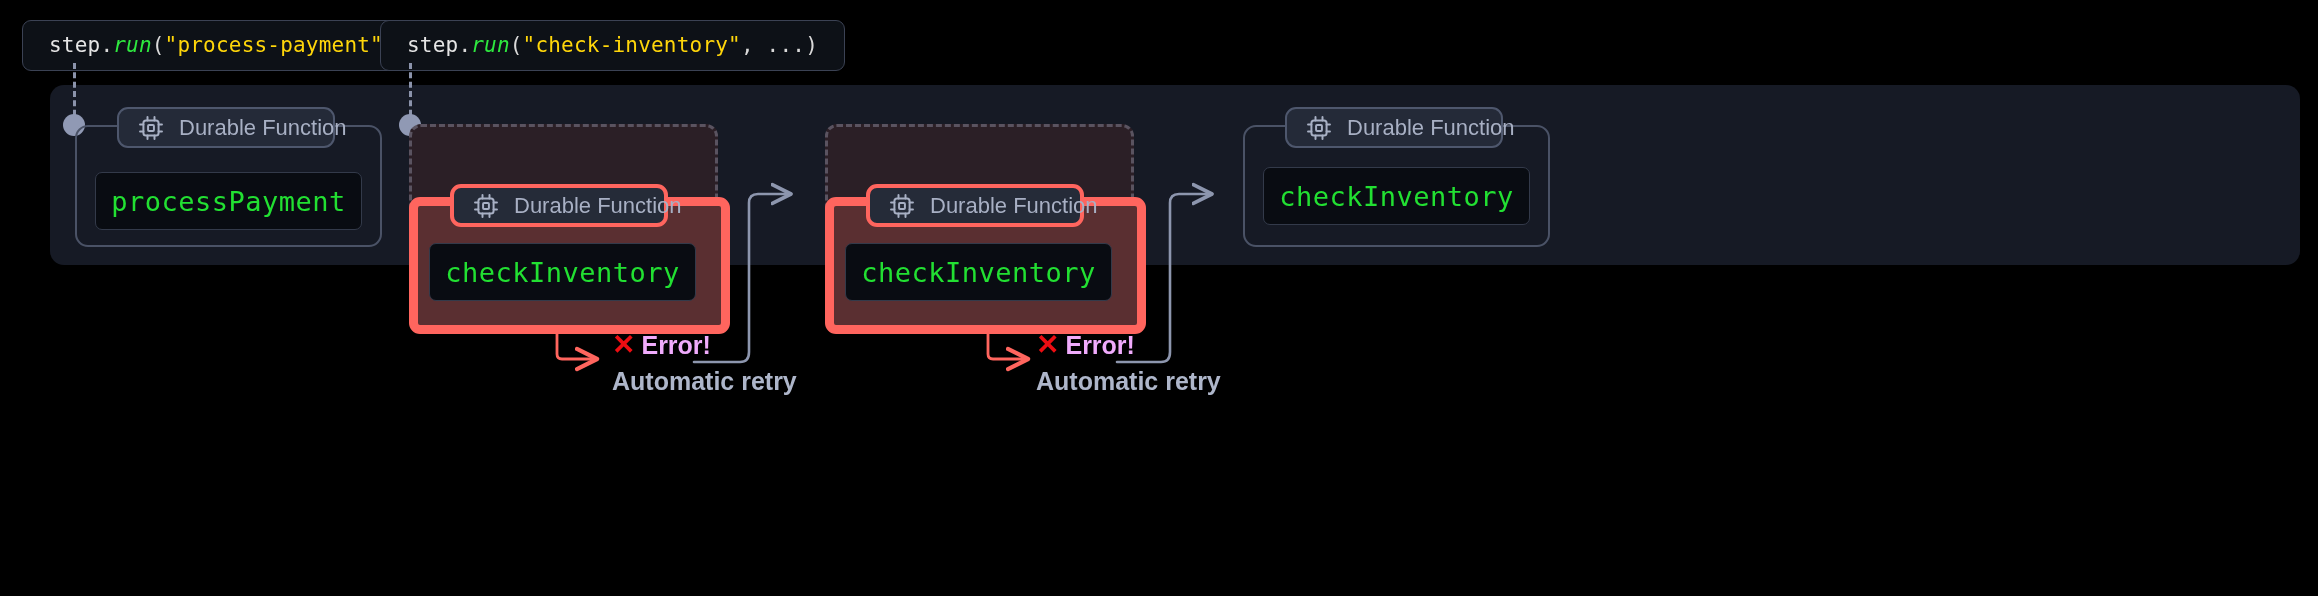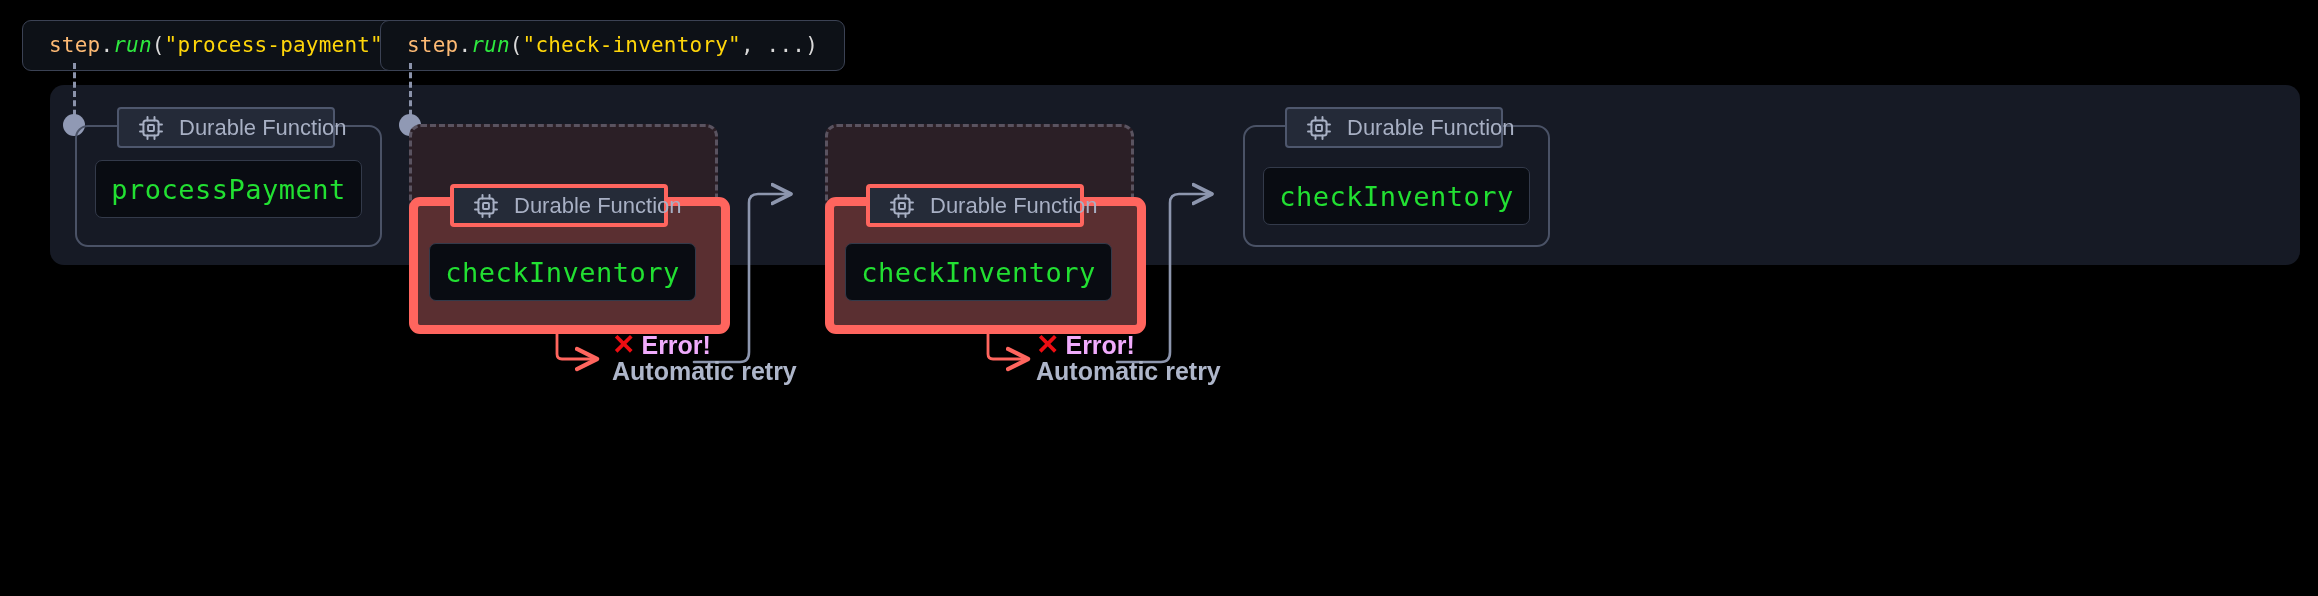--- a/index.html
+++ b/index.html
@@ -29,21 +29,21 @@
     background: #0d1117;
     border: 1.5px solid #3b4254;
     border-radius: 9px;
     padding: 14px 26px;
     font-family: "DejaVu Sans Mono", "Liberation Mono", monospace;
     font-size: 21px;
     letter-spacing: 0.2px;
     white-space: nowrap;
     line-height: 1;
   }
-  .c-plain  { color: #fdba74; }
+  .c-plain  { color: #e5e5e5; }
   .c-fn     { color: #2ee83f; font-style: italic; }
   .c-punct  { color: #d9d9d9; }
   .c-str    { color: #ffd60a; }
 
   
   .leader {
     position: absolute;
     width: 0;
     border-left: 3px dashed #8b93ab;
   }
@@ -77,21 +77,21 @@
   }
 
   
   .badge {
     position: absolute;
     display: flex;
     align-items: center;
     gap: 14px;
     background: #242a38;
     border: 2px solid #4e576d;
-    border-radius: 4px;
+    border-radius: 11px;
     padding: 11px 26px 11px 18px;
     box-sizing: border-box;
     z-index: 6;
     justify-content: space-between;
   }
   .badge.err {
     border: 4px solid #ff655e;
     background: #252b38;
   }
   .badge-label {
@@ -167,21 +167,21 @@
     color: #f0abfc;
     font-size: 25px;
     font-weight: bold;
     line-height: 1;
   }
   .retry-word {
     color: #aeb6ca;
     font-size: 25px;
     font-weight: bold;
     line-height: 1;
-    margin-top: 0;
+    margin-top: 10px;
     white-space: nowrap;
   }
 </style>
 </head>
 <body>
 
 <div id="stage">
 
   <div id="panel"></div>
 
@@ -204,21 +204,21 @@
       <svg viewBox="0 0 24 24" width="28" height="28" fill="none" stroke="#a8b0c4" stroke-width="1.7" stroke-linecap="round" stroke-linejoin="round">
         <rect x="5.5" y="5.5" width="13" height="13" rx="2.2"></rect>
         <rect x="9.5" y="9.5" width="5" height="5" rx="0.8"></rect>
         <path d="M9 2.6v2.9M15 2.6v2.9M9 18.5v2.9M15 18.5v2.9
                  M2.6 9h2.9M2.6 15h2.9M18.5 9h2.9M18.5 15h2.9"></path>
       </svg>
     </span>
     <span class="badge-label">Durable Function</span>
   </div>
 
-  <div class="plate" style="left:95px; top:160px; width:265px; height:56px;">
+  <div class="plate" style="left:95px; top:172px; width:265px; height:56px;">
     <span class="plate-text">processPayment</span>
   </div>
 
   <div class="attempt-dashed" style="left:409px; top:124px; width:303px; height:144px;"></div>
   <div class="attempt-red" style="left:409px; top:197px; width:303px; height:119px;"></div>
 
   <div class="badge err" style="left:450px; top:184px; width:218px; height:43px;">
     <span class="chip-icon">
       <svg viewBox="0 0 24 24" width="28" height="28" fill="none" stroke="#a8b0c4" stroke-width="1.7" stroke-linecap="round" stroke-linejoin="round">
         <rect x="5.5" y="5.5" width="13" height="13" rx="2.2"></rect>

